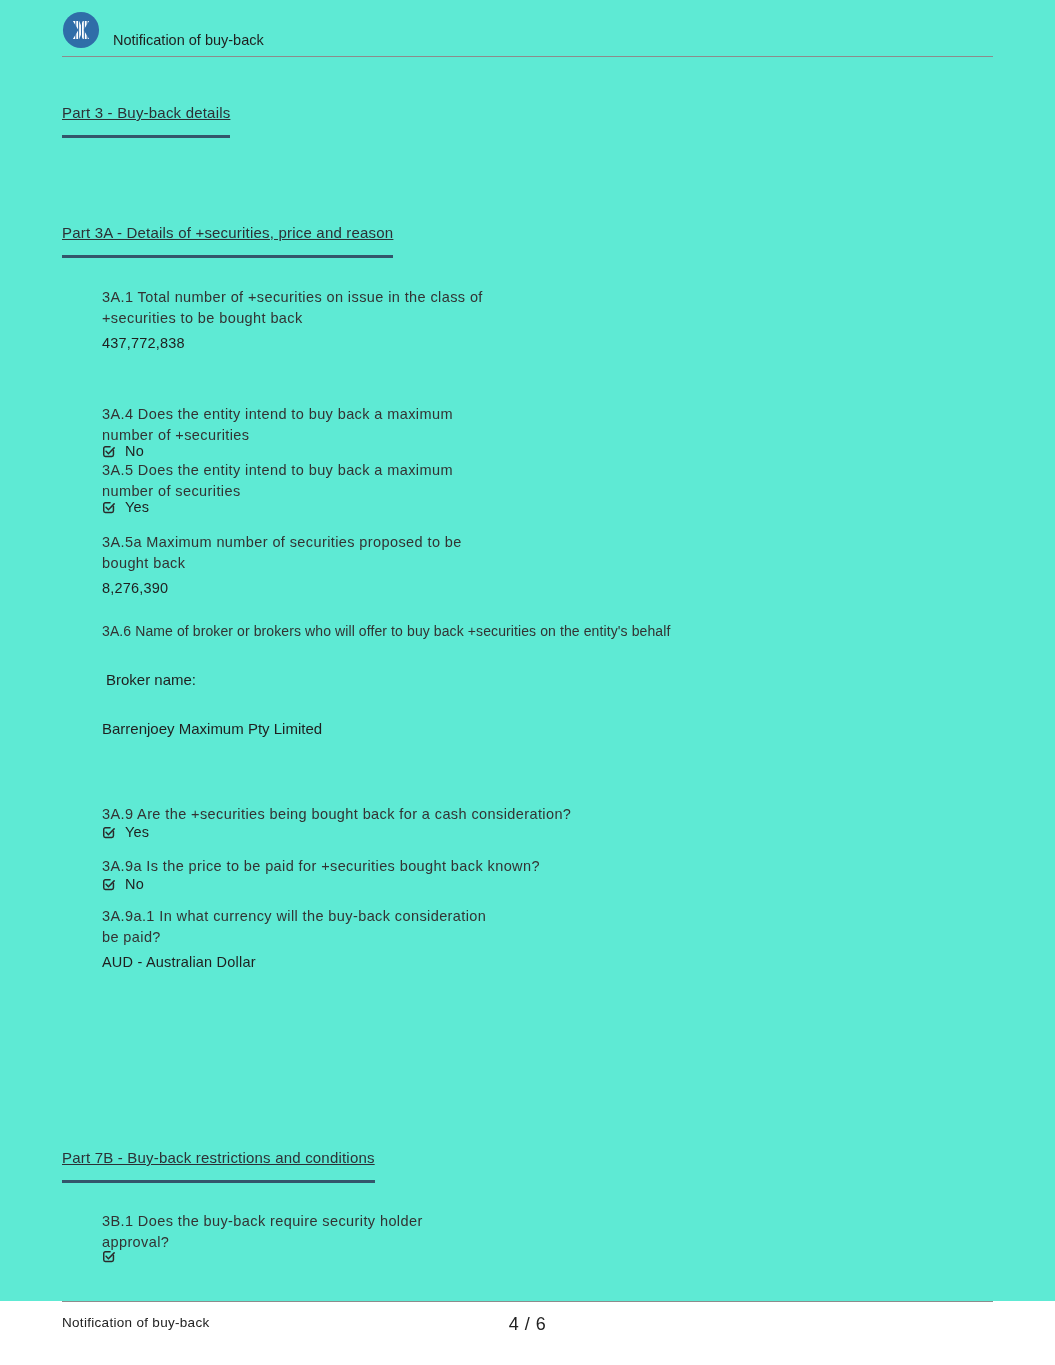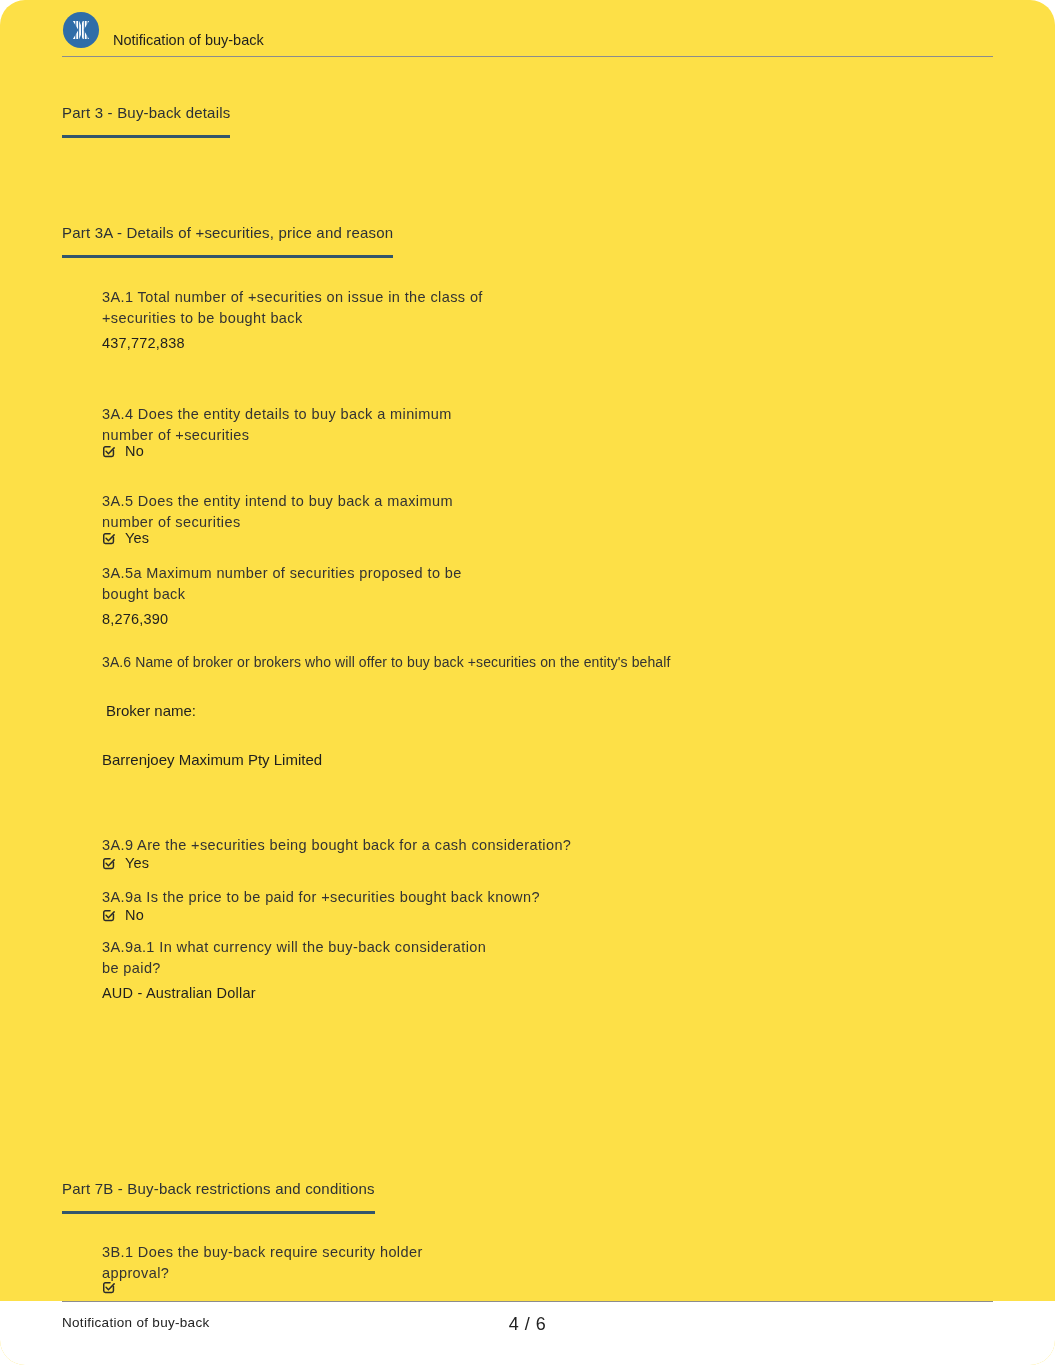--- a/index.html
+++ b/index.html
@@ -7,40 +7,40 @@
     --text: #333333;
     --rule: #8c8c8c;
   }
   * { margin: 0; padding: 0; box-sizing: border-box; }
   html, body { background: #ffffff; }
   body { font-family: "Liberation Sans", "DejaVu Sans", sans-serif; color: var(--text); }
   .page {
     position: relative;
     width: 1055px;
     height: 1365px;
-    background: #fde047;
+    background: #5eead4;
     overflow: hidden;
-    border-radius: 25px;
   }
   
   .header { padding: 11px 62px 0 62px; }
   .header-row { display: flex; align-items: flex-end; gap: 13px; }
   .logo { width: 38px; height: 38px; display: block; }
   .doc-title { font-size: 14.5px; color: #1f1f1f; padding-bottom: 1px; }
   .header-rule { border-top: 1px solid var(--rule); margin-top: 7px; }
   
   .content { padding: 0 62px; }
   .section-heading {
     display: inline-block;
     font-size: 15px;
     font-weight: 400;
     color: #2c3136;
     letter-spacing: 0.2px;
     padding-bottom: 14px;
     border-bottom: 3px solid var(--accent);
+    text-decoration: underline;
   }
   .h-part3  { margin-top: 47px; }
   .h-part3a { margin-top: 86px; }
   .h-part3b { margin-top: 177px; }
   .indent { padding-left: 40px; }
   .q-label {
     font-size: 14.5px;
     line-height: 21px;
     letter-spacing: 0.4px;
     color: #333333;
@@ -64,21 +64,21 @@
     letter-spacing: 0.2px;
   }
   .cb { width: 13px; height: 13px; display: inline-block; flex: 0 0 auto; }
   .free-text { font-size: 15px; line-height: 21px; color: #1f1f1f; }
   .broker-label { margin-top: 27px; padding-left: 4px; }
   .broker-value { margin-top: 28px; }
   
   .q3a1  { margin-top: 29px; }
   .q3a1 .q-value  { margin-top: 4px; }
   .q3a4  { margin-top: 51px; }
-  .q3a5  { margin-top: 31px; }
+  .q3a5  { }
   .q3a5a { margin-top: 16px; }
   .q3a5a .q-value { margin-top: 4px; }
   .q3a6  { margin-top: 23px; }
   .q3a9  { margin-top: 65px; }
   .q3a9 .answer-row  { margin-top: -2px; }
   .q3a9a { margin-top: 15px; }
   .q3a9a .answer-row { margin-top: -2px; }
   .q3a9a1 { margin-top: 13px; }
   .q3a9a1 .q-value { margin-top: 4px; }
   .q3b1  { margin-top: 28px; }
@@ -136,21 +136,21 @@
 
     <div class="indent">
 
       <div class="q q3a1">
         <div class="q-label">3A.1 Total number of +securities on issue in the class of
 +securities to be bought back</div>
         <div class="q-value">437,772,838</div>
       </div>
 
       <div class="q q3a4">
-        <div class="q-label">3A.4 Does the entity details to buy back a minimum
+        <div class="q-label">3A.4 Does the entity intend to buy back a maximum
 number of +securities</div>
         <div class="answer-row">
           <span class="cb">
             <svg viewBox="0 0 15 15" width="13" height="13" aria-hidden="true">
               <path d="M13.2 6.2v5.1a1.9 1.9 0 0 1-1.9 1.9H3.9A1.9 1.9 0 0 1 2 11.3V3.9A1.9 1.9 0 0 1 3.9 2h5.4" fill="none" stroke="#2a2a2a" stroke-width="1.7" stroke-linecap="round"></path>
               <path d="M4.7 7.3l2.7 2.7L14 3.3" fill="none" stroke="#2a2a2a" stroke-width="1.7" stroke-linecap="round"></path>
             </svg>
           </span>
           <span>No</span>
         </div>

